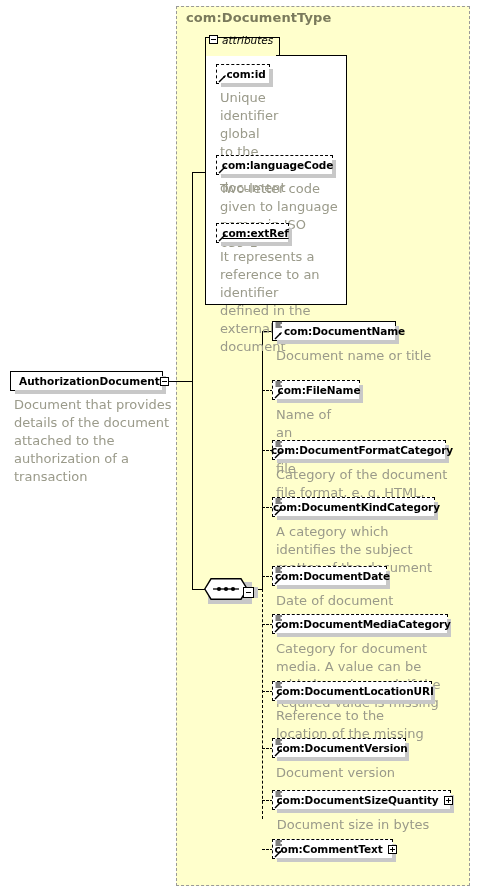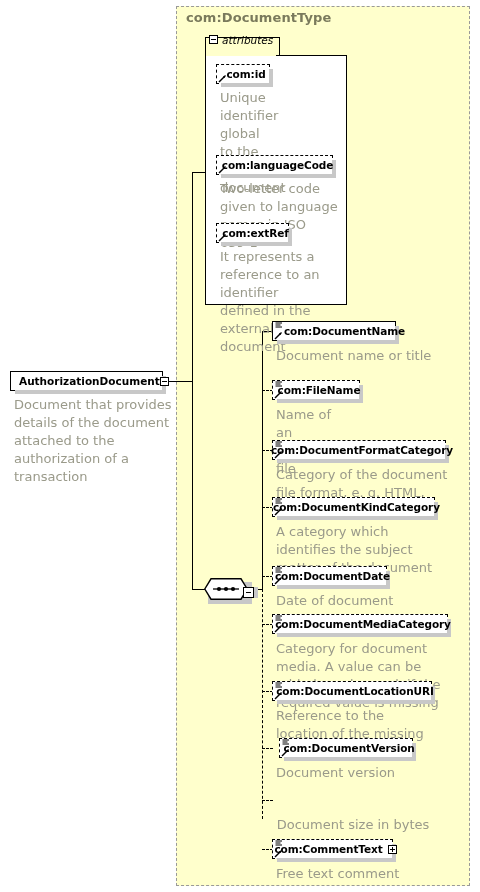--- a/index.html
+++ b/index.html
@@ -287,21 +287,21 @@
     <span class="shadow"></span>
     <span class="shadow-r"></span>
     <svg class="ref-arrow" viewBox="0 0 9 9">
       <path d="M1,8 L7,2" stroke="#000" stroke-width="1.4" fill="none"></path>
       <path d="M8,1 L5,2.5 L6.6,4.1 Z" fill="#000"></path>
     </svg>
     <span class="node-label">com:languageCode</span>
   </div>
   <div class="desc" style="left:220px; top:180px; width:118px;">Two-letter code given to language names in ISO 639-1</div>
 
-  <div class="node dashed" style="left:216px; top:223px; width:73px;">
+  <div class="node dashed" style="left:216px; top:223px; width:73px;text-decoration:underline;">
     <span class="shadow"></span>
     <span class="shadow-r"></span>
     <svg class="ref-arrow" viewBox="0 0 9 9">
       <path d="M1,8 L7,2" stroke="#000" stroke-width="1.4" fill="none"></path>
       <path d="M8,1 L5,2.5 L6.6,4.1 Z" fill="#000"></path>
     </svg>
     <span class="node-label">com:extRef</span>
   </div>
   <div class="desc" style="left:220px; top:248px; width:100px;">It represents a reference to an identifier defined in the external document</div>
 
@@ -439,50 +439,64 @@
     </svg>
     <svg class="ref-arrow" viewBox="0 0 9 9">
       <path d="M1,8 L7,2" stroke="#000" stroke-width="1.4" fill="none"></path>
       <path d="M8,1 L5,2.5 L6.6,4.1 Z" fill="#000"></path>
     </svg>
     <span class="node-label">com:DocumentLocationURI</span>
   </div>
   <div class="desc" style="left:276px; top:707px; width:160px;">Reference to the location of the missing</div>
 
   <div class="h-line dash" style="left:262px; top:748px; width:11px;"></div>
-  <div class="node dashed" style="left:279px; top:738px; width:134px;">
+  <div class="node dashed" style="left:272px; top:738px; width:134px;">
     <span class="shadow"></span>
     <span class="shadow-r"></span>
     <svg class="elem-glyph" viewBox="0 0 8 8">
       <line x1="0.5" y1="1" x2="7" y2="1" stroke="#000" stroke-width="1"></line>
       <line x1="0.5" y1="3" x2="5.5" y2="3" stroke="#000" stroke-width="1"></line>
       <line x1="0.5" y1="5" x2="7" y2="5" stroke="#000" stroke-width="1"></line>
     </svg>
     <svg class="ref-arrow" viewBox="0 0 9 9">
       <path d="M1,8 L7,2" stroke="#000" stroke-width="1.4" fill="none"></path>
       <path d="M8,1 L5,2.5 L6.6,4.1 Z" fill="#000"></path>
     </svg>
     <span class="node-label">com:DocumentVersion</span>
   </div>
   <div class="desc" style="left:276px; top:764px; width:140px;">Document version</div>
 
   <div class="h-line dash" style="left:262px; top:800px; width:11px;"></div>
+  <div class="node dashed" style="left:272px; top:790px; width:179px;">
+    <span class="shadow"></span>
+    <span class="shadow-r"></span>
+    <svg class="elem-glyph" viewBox="0 0 8 8">
+      <line x1="0.5" y1="1" x2="7" y2="1" stroke="#000" stroke-width="1"></line>
+      <line x1="0.5" y1="3" x2="5.5" y2="3" stroke="#000" stroke-width="1"></line>
+      <line x1="0.5" y1="5" x2="7" y2="5" stroke="#000" stroke-width="1"></line>
+    </svg>
+    <svg class="ref-arrow" viewBox="0 0 9 9">
+      <path d="M1,8 L7,2" stroke="#000" stroke-width="1.4" fill="none"></path>
+      <path d="M8,1 L5,2.5 L6.6,4.1 Z" fill="#000"></path>
+    </svg>
+    <span class="node-label">com:DocumentSizeQuantity</span>
+    <span class="toggle-box plus"></span>
+  </div>
   <div class="desc" style="left:273px; top:816px; width:160px;text-align:center;">Document size in bytes</div>
 
   <div class="h-line dash" style="left:262px; top:849px; width:11px;"></div>
   <div class="node dashed" style="left:272px; top:839px; width:121px;">
     <span class="shadow"></span>
     <span class="shadow-r"></span>
     <svg class="elem-glyph" viewBox="0 0 8 8">
       <line x1="0.5" y1="1" x2="7" y2="1" stroke="#000" stroke-width="1"></line>
       <line x1="0.5" y1="3" x2="5.5" y2="3" stroke="#000" stroke-width="1"></line>
       <line x1="0.5" y1="5" x2="7" y2="5" stroke="#000" stroke-width="1"></line>
     </svg>
     <svg class="ref-arrow" viewBox="0 0 9 9">
       <path d="M1,8 L7,2" stroke="#000" stroke-width="1.4" fill="none"></path>
       <path d="M8,1 L5,2.5 L6.6,4.1 Z" fill="#000"></path>
     </svg>
     <span class="node-label">com:CommentText</span>
     <span class="toggle-box plus"></span>
   </div>
-  <div class="desc" style="left:276px; top:865px; width:160px;">Free text comment</div>
 
 </div>
 
 </body></html>

